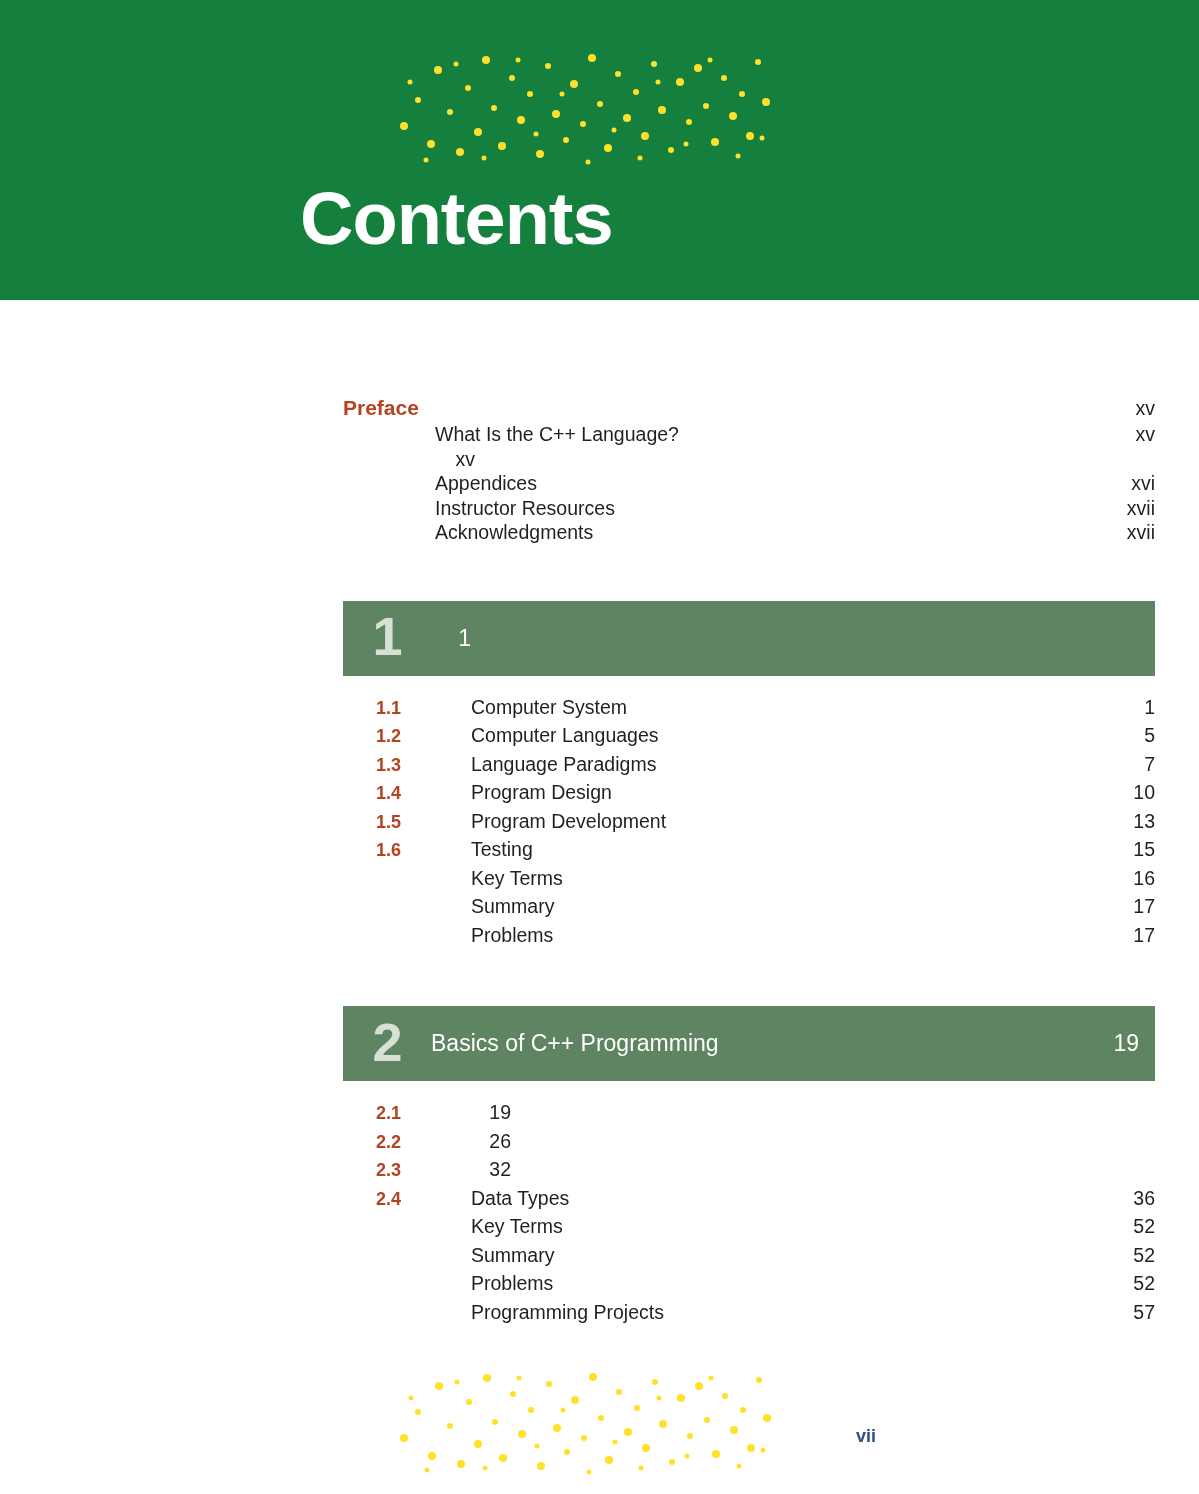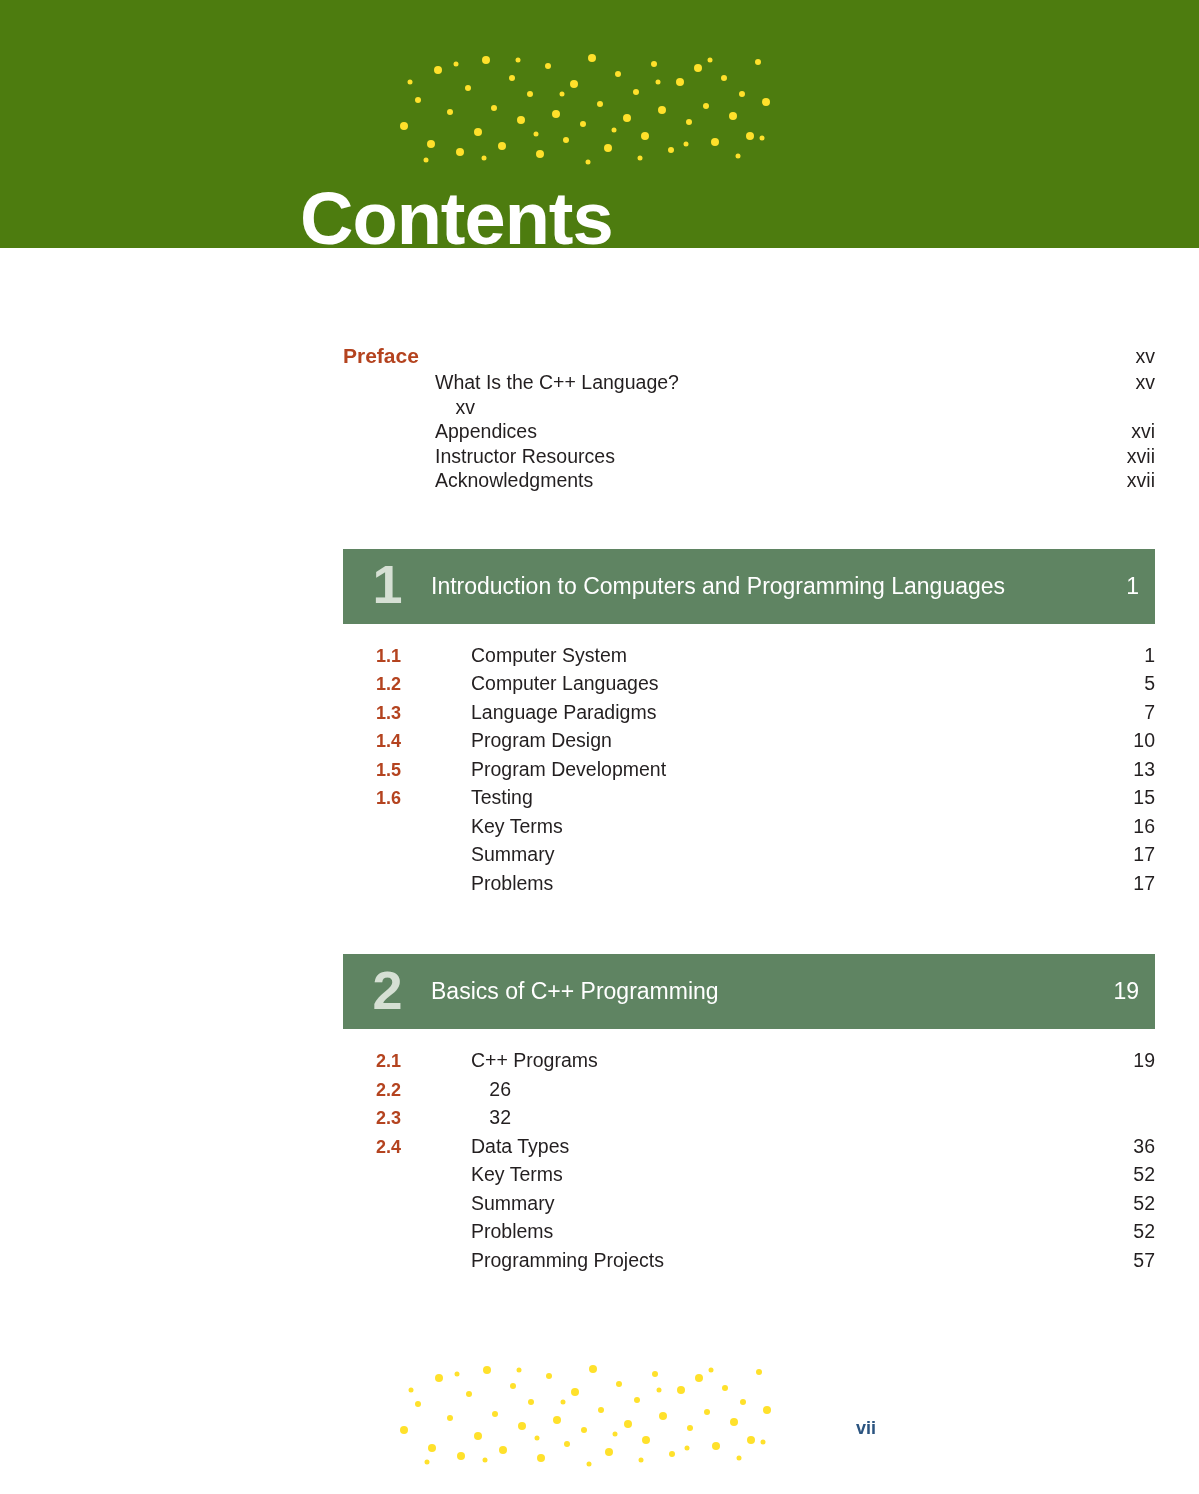--- a/index.html
+++ b/index.html
@@ -13,22 +13,22 @@
     font-family: "Liberation Sans", sans-serif;
     color: #231f20;
     position: relative;
     overflow: hidden;
   }
 
   
   .header {
     position: relative;
     width: 1199px;
-    height: 248px;
-    background: #4d7c0f;
+    height: 300px;
+    background: #15803d;
     overflow: hidden;
   }
   .dots-top {
     position: absolute;
     left: 390px;
     top: 48px;
     width: 390px;
     height: 120px;
   }
   .page-title {
@@ -146,21 +146,21 @@
   .chapter-rows { margin-top: 22px; }
   .chapter-rows .row { margin-top: 0; margin-bottom: 9px; gap: 36px; }
 
   .gap-1 { height: 58px; }
   .gap-2 { height: 52px; }
 
   
   .footer {
     position: absolute;
     left: 0;
-    bottom: 12px;
+    bottom: 4px;
     width: 964px;
     height: 130px;
   }
   .dots-bottom {
     position: absolute;
     left: 392px;
     top: 8px;
     width: 390px;
     height: 110px;
   }
@@ -279,21 +279,20 @@
         </div>
       </div>
     </div>
   </div>
 
   <div class="gap-1"></div>
 
   <div class="block">
     <div class="chapter">
       <span class="chnum">1</span>
-      <span class="chtitle">Introduction to Computers and Programming Languages</span>
       <span class="chpage">1</span>
     </div>
     <div class="rows chapter-rows">
       <div class="row">
         <span class="num">1.1</span>
         <span class="label">Computer System</span>
         <span class="pg">1</span>
       </div>
       <div class="row">
         <span class="num">1.2</span>
@@ -342,21 +341,20 @@
 
   <div class="block">
     <div class="chapter">
       <span class="chnum">2</span>
       <span class="chtitle">Basics of C++ Programming</span>
       <span class="chpage">19</span>
     </div>
     <div class="rows chapter-rows">
       <div class="row">
         <span class="num">2.1</span>
-        <span class="label">C++ Programs</span>
         <span class="pg">19</span>
       </div>
       <div class="row">
         <span class="num">2.2</span>
         <span class="pg">26</span>
       </div>
       <div class="row">
         <span class="num">2.3</span>
         <span class="pg">32</span>
       </div>

